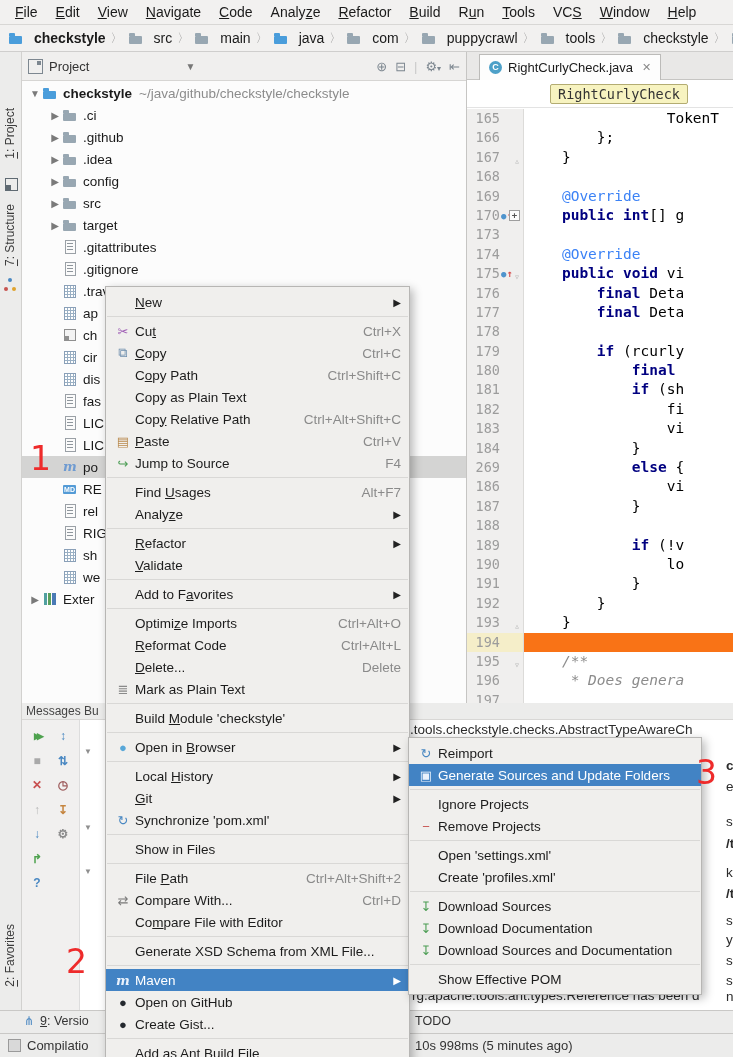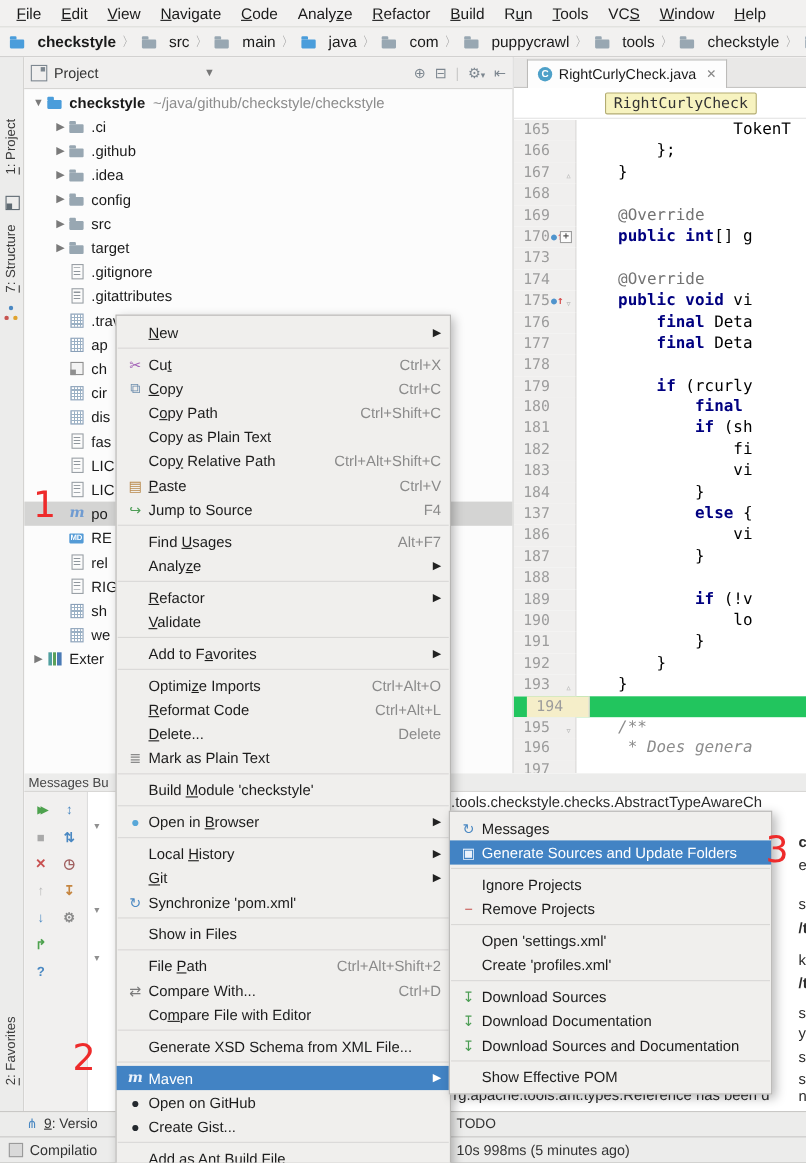--- a/index.html
+++ b/index.html
@@ -72,35 +72,35 @@
        display:flex;align-items:center;padding:0 9px;font-size:13px;gap:6px;}
   .cicon{width:13px;height:13px;border-radius:50%;background:#4da0c8;color:#fff;
          font:bold 9px/13px "Liberation Sans",sans-serif;text-align:center;flex:none;}
   .tclose{color:#888;font-size:11px;margin-left:3px;}
   .crumbbar{height:28px;background:#fff;border-bottom:1px solid #e3e3e3;position:relative;box-sizing:border-box;}
   .pill{position:absolute;left:83px;top:4px;height:18px;background:#f7f3c0;border:1px solid #b3ac72;
         font-family:"DejaVu Sans Mono",monospace;font-size:13.5px;line-height:18px;padding:0 7px;border-radius:2px;color:#333;}
   .codewrap{position:absolute;left:0;top:57px;width:266px;bottom:0;overflow:hidden;
             font-family:"DejaVu Sans Mono",monospace;font-size:14.5px;}
   .cline{height:19.4px;line-height:19.4px;display:flex;white-space:pre;}
-  .cline.cur{background:#22c55e;padding-left:12px;}
+  .cline.cur{background:#f97316;}
   .cline.cur .gut{background:#f5eec9;}
   .gut{width:57px;flex:none;background:#f0efee;border-right:1px solid #dcdbd9;display:flex;box-sizing:border-box;}
   .gnum{width:33px;text-align:right;color:#9c9c9c;font-size:13.5px;}
   .gmark{width:22px;position:relative;}
   .fmark{position:absolute;right:2px;top:0;font-size:10px;color:#bdbdbd;}
   .fplus{position:absolute;right:2px;top:4px;width:9px;height:9px;border:1px solid #9e9e9e;background:#fcfcfc;
          font:bold 9px/9px "DejaVu Sans Mono",monospace;text-align:center;color:#555;}
   .ovm{position:absolute;left:1px;top:0;font-size:10px;}
   .ovm .d{color:#4f94cd;font-size:9px;}
   .ovm .u{color:#d64f4f;text-decoration:none;font-weight:bold;}
   .ctext{padding-left:3px;}
   .s-p{color:#000;}
   .s-k{color:#000080;font-weight:bold;}
-  .s-a{color:#737373;}
+  .s-a{color:#3b82f6;}
   .s-c{color:#8c8c8c;font-style:italic;}
   .s-dt{color:#8c8c8c;font-style:italic;font-weight:bold;}
   .s-db{color:#7a7a7a;font-style:italic;font-weight:bold;}
 
   
   .bottom{position:absolute;left:22px;top:703px;width:711px;height:307px;background:#fff;overflow:hidden;}
   .bhead{position:absolute;left:0;top:0;right:0;height:17px;background:#ececeb;border-bottom:1px solid #d8d7d5;
          font-size:12px;color:#444;line-height:16px;padding-left:4px;box-sizing:border-box;}
   .btool{position:absolute;left:0;top:17px;width:58px;bottom:0;background:#f1f0ef;border-right:1px solid #ddd;box-sizing:border-box;}
   .bic{position:absolute;width:16px;height:16px;text-align:center;font-size:12px;line-height:16px;font-weight:bold;}
@@ -256,26 +256,26 @@
           <span>src</span>
         </div>
         <div class="trow" style="padding-left: 26px;">
           <span class="tar">▶</span>
           <span class="ti folder"></span>
           <span>target</span>
         </div>
         <div class="trow" style="padding-left: 26px;">
           <span class="tar"></span>
           <span class="ti text"></span>
+          <span>.gitattributes</span>
+        </div>
+        <div class="trow" style="padding-left: 26px;">
+          <span class="tar"></span>
+          <span class="ti text"></span>
           <span>.gitignore</span>
-        </div>
-        <div class="trow" style="padding-left: 26px;">
-          <span class="tar"></span>
-          <span class="ti text"></span>
-          <span>.gitattributes</span>
         </div>
         <div class="trow" style="padding-left: 26px;">
           <span class="tar"></span>
           <span class="ti table"></span>
           <span>.travis.yml</span>
         </div>
         <div class="trow" style="padding-left: 26px;">
           <span class="tar"></span>
           <span class="ti table"></span>
           <span>ap</span>
@@ -371,21 +371,21 @@
         <div class="cline"><span class="gut"><span class="gnum">175</span><span class="gmark"><span class="ovm"><span class="d">●</span><span class="u">↑</span></span><span class="fmark" style="top: 3px;">▿</span></span></span><span class="ctext"><span class="s-p">    </span><span class="s-k">public</span><span class="s-p"> </span><span class="s-k">void</span><span class="s-p"> vi</span></span></div>
         <div class="cline"><span class="gut"><span class="gnum">176</span><span class="gmark"></span></span><span class="ctext"><span class="s-p">        </span><span class="s-k">final</span><span class="s-p"> Deta</span></span></div>
         <div class="cline"><span class="gut"><span class="gnum">177</span><span class="gmark"></span></span><span class="ctext"><span class="s-p">        </span><span class="s-k">final</span><span class="s-p"> Deta</span></span></div>
         <div class="cline"><span class="gut"><span class="gnum">178</span><span class="gmark"></span></span><span class="ctext"></span></div>
         <div class="cline"><span class="gut"><span class="gnum">179</span><span class="gmark"></span></span><span class="ctext"><span class="s-p">        </span><span class="s-k">if</span><span class="s-p"> (rcurly</span></span></div>
         <div class="cline"><span class="gut"><span class="gnum">180</span><span class="gmark"></span></span><span class="ctext"><span class="s-p">            </span><span class="s-k">final</span></span></div>
         <div class="cline"><span class="gut"><span class="gnum">181</span><span class="gmark"></span></span><span class="ctext"><span class="s-p">            </span><span class="s-k">if</span><span class="s-p"> (sh</span></span></div>
         <div class="cline"><span class="gut"><span class="gnum">182</span><span class="gmark"></span></span><span class="ctext"><span class="s-p">                fi</span></span></div>
         <div class="cline"><span class="gut"><span class="gnum">183</span><span class="gmark"></span></span><span class="ctext"><span class="s-p">                vi</span></span></div>
         <div class="cline"><span class="gut"><span class="gnum">184</span><span class="gmark"></span></span><span class="ctext"><span class="s-p">            }</span></span></div>
-        <div class="cline"><span class="gut"><span class="gnum">137</span><span class="gmark"></span></span><span class="ctext"><span class="s-p">            </span><span class="s-k">else</span><span class="s-p"> {</span></span></div>
+        <div class="cline"><span class="gut"><span class="gnum">269</span><span class="gmark"></span></span><span class="ctext"><span class="s-p">            </span><span class="s-k">else</span><span class="s-p"> {</span></span></div>
         <div class="cline"><span class="gut"><span class="gnum">186</span><span class="gmark"></span></span><span class="ctext"><span class="s-p">                vi</span></span></div>
         <div class="cline"><span class="gut"><span class="gnum">187</span><span class="gmark"></span></span><span class="ctext"><span class="s-p">            }</span></span></div>
         <div class="cline"><span class="gut"><span class="gnum">188</span><span class="gmark"></span></span><span class="ctext"></span></div>
         <div class="cline"><span class="gut"><span class="gnum">189</span><span class="gmark"></span></span><span class="ctext"><span class="s-p">            </span><span class="s-k">if</span><span class="s-p"> (!v</span></span></div>
         <div class="cline"><span class="gut"><span class="gnum">190</span><span class="gmark"></span></span><span class="ctext"><span class="s-p">                lo</span></span></div>
         <div class="cline"><span class="gut"><span class="gnum">191</span><span class="gmark"></span></span><span class="ctext"><span class="s-p">            }</span></span></div>
         <div class="cline"><span class="gut"><span class="gnum">192</span><span class="gmark"></span></span><span class="ctext"><span class="s-p">        }</span></span></div>
         <div class="cline"><span class="gut"><span class="gnum">193</span><span class="gmark"><span class="fmark" style="top: 3px;">▵</span></span></span><span class="ctext"><span class="s-p">    }</span></span></div>
         <div class="cline cur"><span class="gut"><span class="gnum">194</span><span class="gmark"></span></span><span class="ctext"></span></div>
         <div class="cline"><span class="gut"><span class="gnum">195</span><span class="gmark"><span class="fmark" style="top: 3px;">▿</span></span></span><span class="ctext"><span class="s-c">    /**</span></span></div>
@@ -605,21 +605,21 @@
       </div>
       <div class="msep"></div>
       <div class="mrow">
         <span class="mico"></span>
         <span class="mlabel">Add as A<u>n</u>t Build File</span>
       </div>
     </div>
   <div class="pmenu" id="submenu" style="left:408px;top:737px;width:294px;z-index:60;">
       <div class="mrow">
         <span class="mico" style="color: rgb(74, 136, 194);">↻</span>
-        <span class="mlabel">Messages</span>
+        <span class="mlabel">Reimport</span>
       </div>
       <div class="mrow hl">
         <span class="mico" style="color: rgb(234, 242, 252);">▣</span>
         <span class="mlabel">Generate Sources and Update Folders</span>
       </div>
       <div class="msep"></div>
       <div class="mrow">
         <span class="mico"></span>
         <span class="mlabel">Ignore Projects</span>
       </div>

